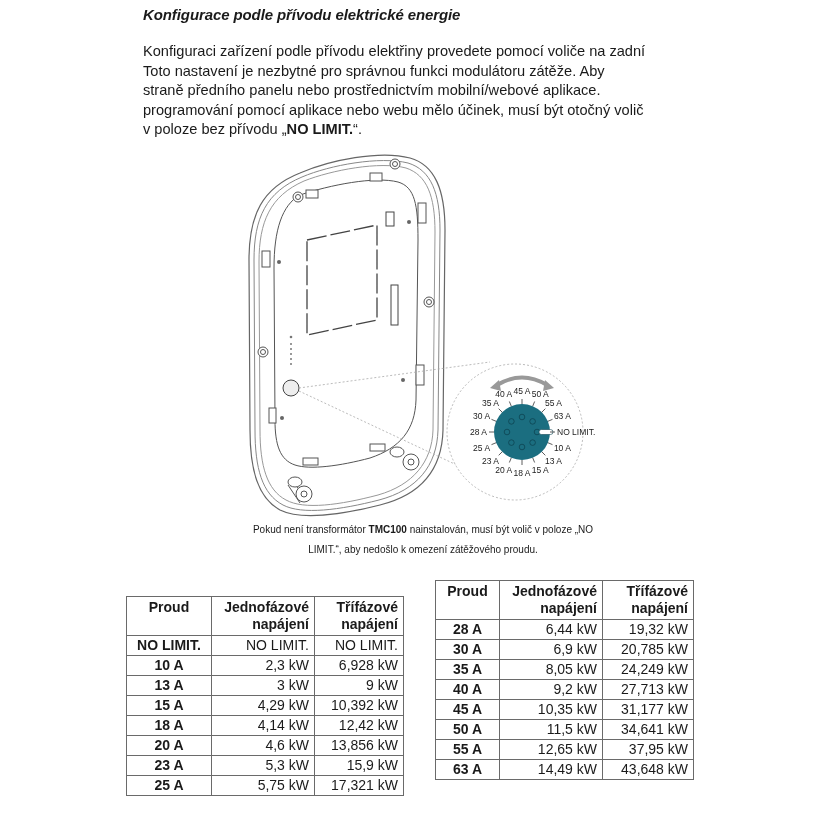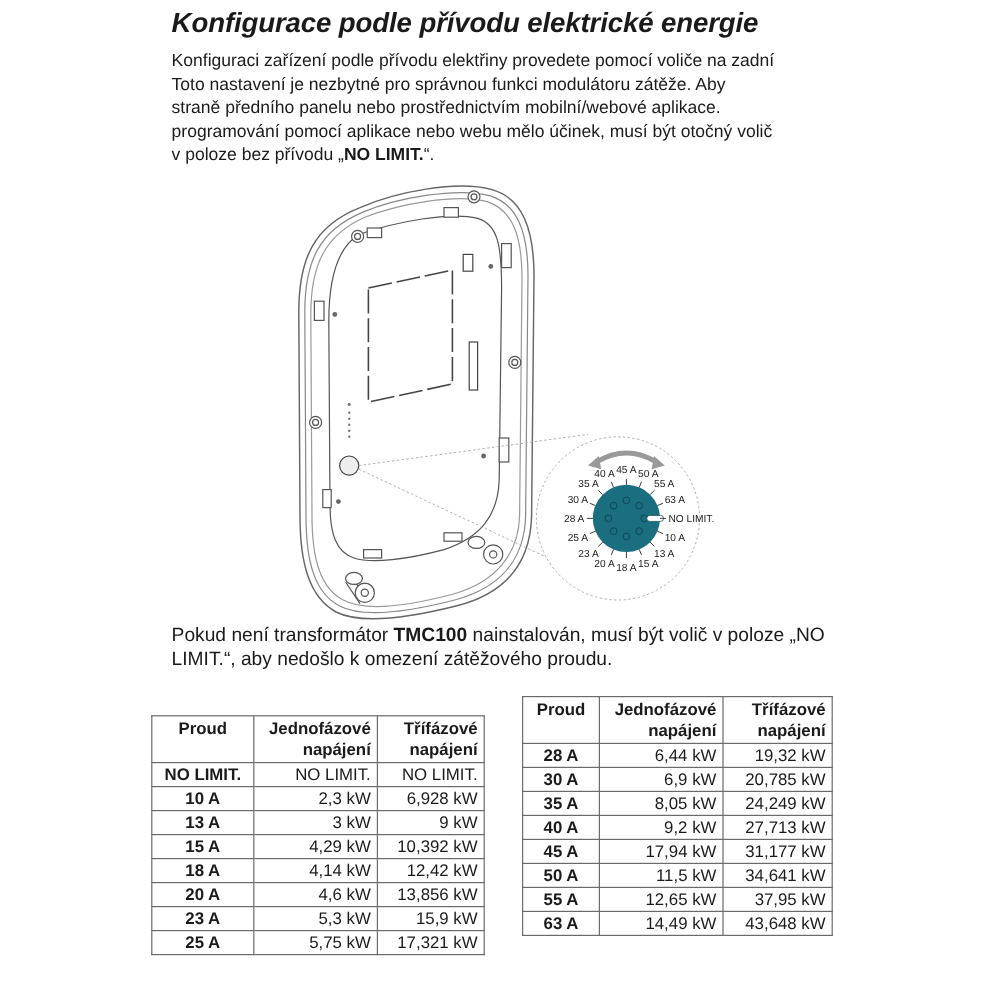--- a/index.html
+++ b/index.html
@@ -1,21 +1,21 @@
 <!DOCTYPE html>
 <html><head>
 <meta charset="utf-8">
 <style>
   html, body { margin: 0; padding: 0; background: #ffffff; }
   body { width: 830px; height: 830px; position: relative; overflow: hidden;
          font-family: "Liberation Sans", sans-serif; color: #1a1a1a; }
-  .title { position: absolute; left: 143px; top: 6px; font-size: 23px; font-weight: bold; font-style: italic; letter-spacing: -0.1px; }
+  .title { position: absolute; left: 143px; top: 6px; font-size: 15px; font-weight: bold; font-style: italic; letter-spacing: -0.1px; }
   .intro { position: absolute; left: 143px; top: 42px; width: 580px; font-size: 14.6px; line-height: 19.5px; }
   .intro p { margin: 0; }
-  .note { position: absolute; left: 143px; top: 520px; width: 560px; font-size: 16px; line-height: 20px; }
+  .note { position: absolute; left: 143px; top: 520px; width: 560px; font-size: 10px; line-height: 20px; text-align: center; }
   .figure { position: absolute; left: 0; top: 0; width: 830px; height: 830px; pointer-events: none; }
   .figure * { pointer-events: auto; }
   table.pw { position: absolute; border-collapse: collapse; font-size: 14px; }
   table.pw td, table.pw th { border: 1.5px solid #6a6a6a; padding: 0 5px; height: 19px; line-height: 17px; text-align: right; font-weight: normal; }
   table.pw th { font-weight: bold; vertical-align: top; padding-top: 2px; }
   table.pw th.c0, table.pw td.c0 { text-align: center; font-weight: bold; }
   table.pw tr { border-bottom: 1.5px solid #6a6a6a; }
   #t1 { left: 126px; top: 596px; }
   #t1 .c0 { width: 74px; } #t1 .c1 { width: 92px; } #t1 .c2 { width: 78px; }
   #t1 th { height: 36px; }
@@ -233,21 +233,21 @@
         <td class="c1">8,05 kW</td>
         <td class="c2">24,249 kW</td>
       </tr>
       <tr>
         <td class="c0">40 A</td>
         <td class="c1">9,2 kW</td>
         <td class="c2">27,713 kW</td>
       </tr>
       <tr>
         <td class="c0">45 A</td>
-        <td class="c1">17,94 kW</td>
+        <td class="c1">10,35 kW</td>
         <td class="c2">31,177 kW</td>
       </tr>
       <tr>
         <td class="c0">50 A</td>
         <td class="c1">11,5 kW</td>
         <td class="c2">34,641 kW</td>
       </tr>
       <tr>
         <td class="c0">55 A</td>
         <td class="c1">12,65 kW</td>

